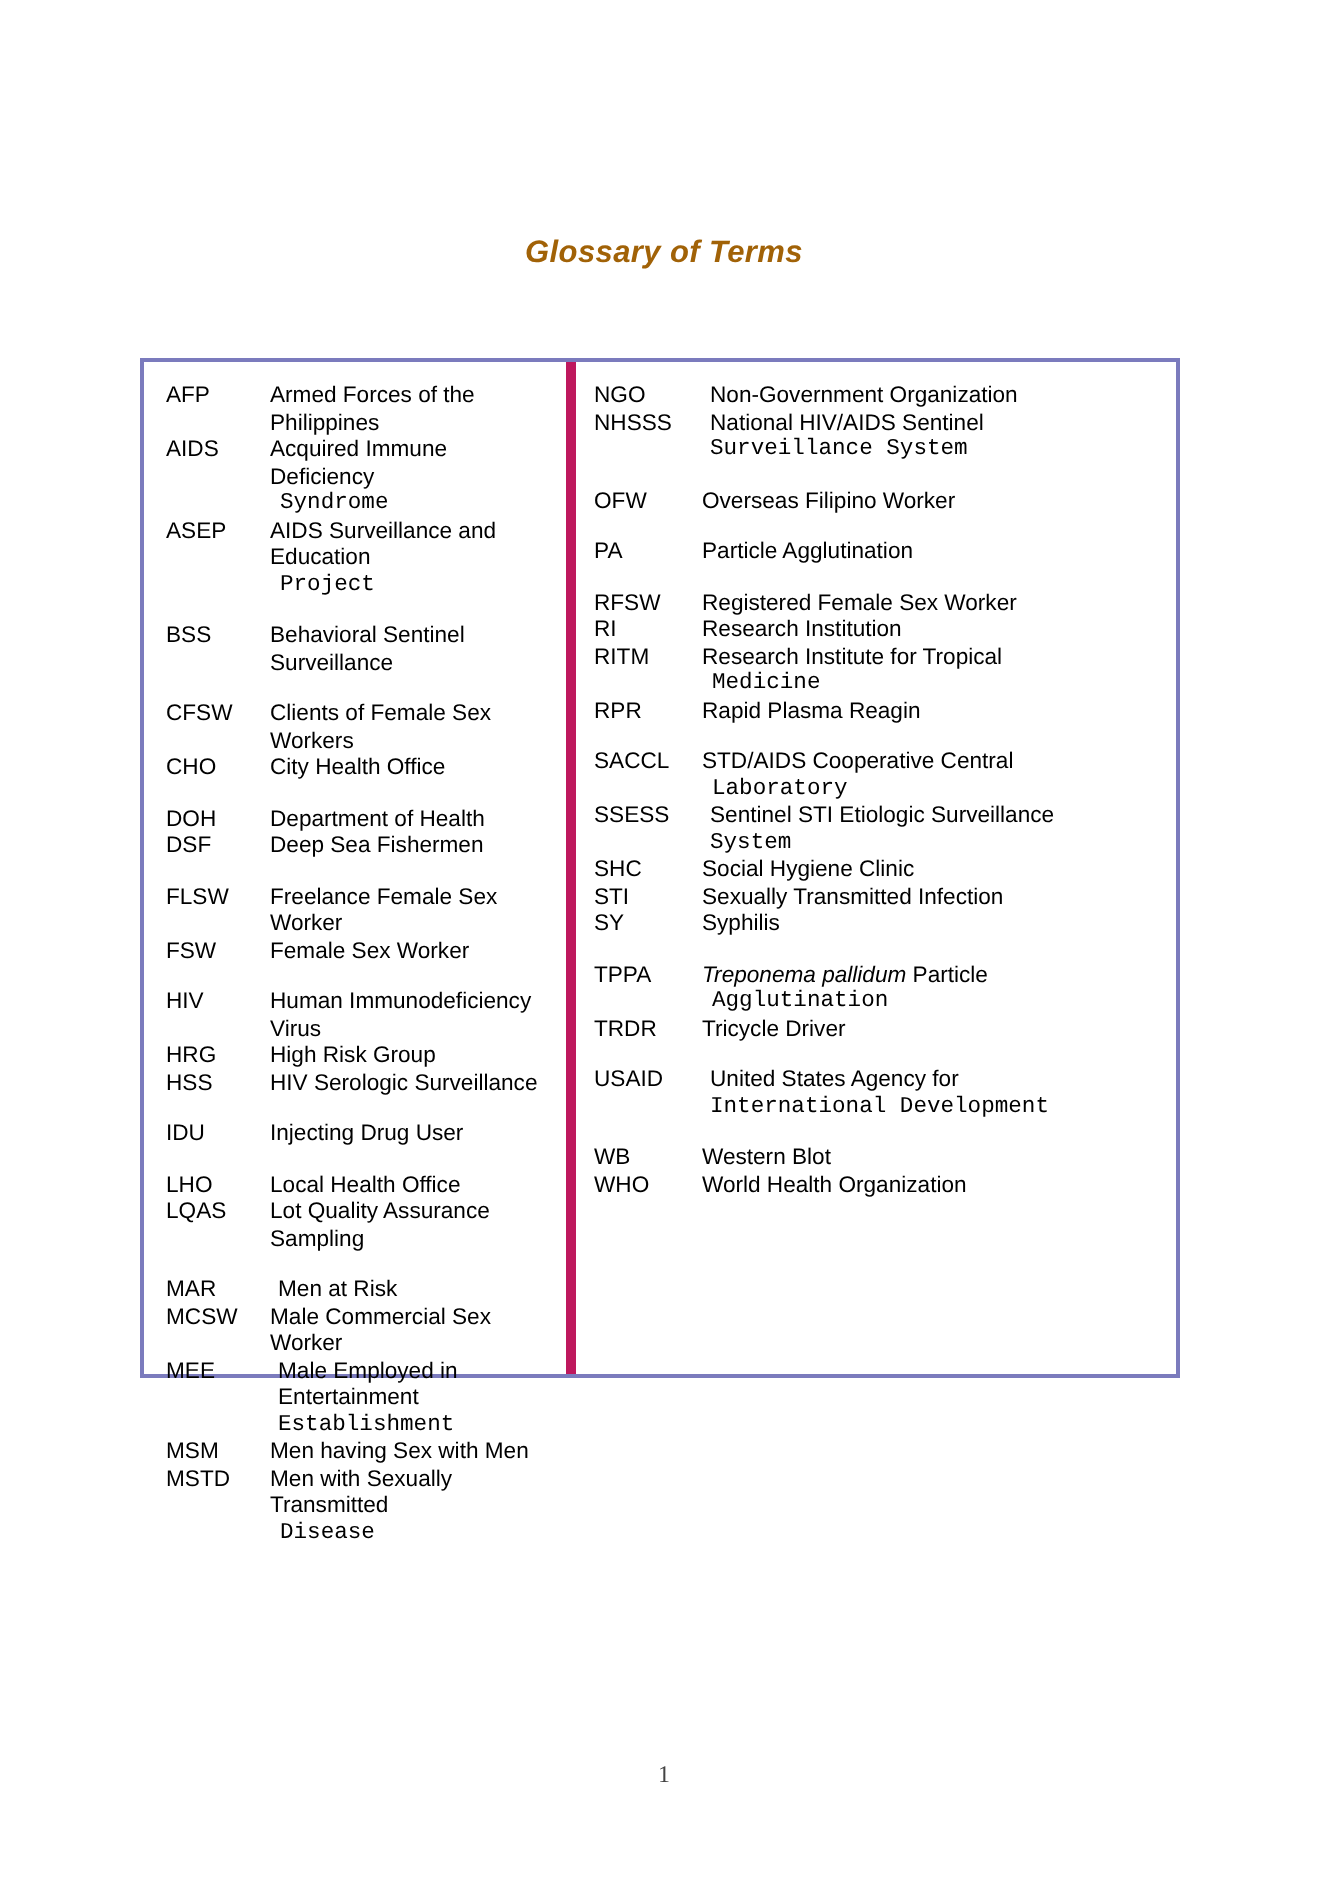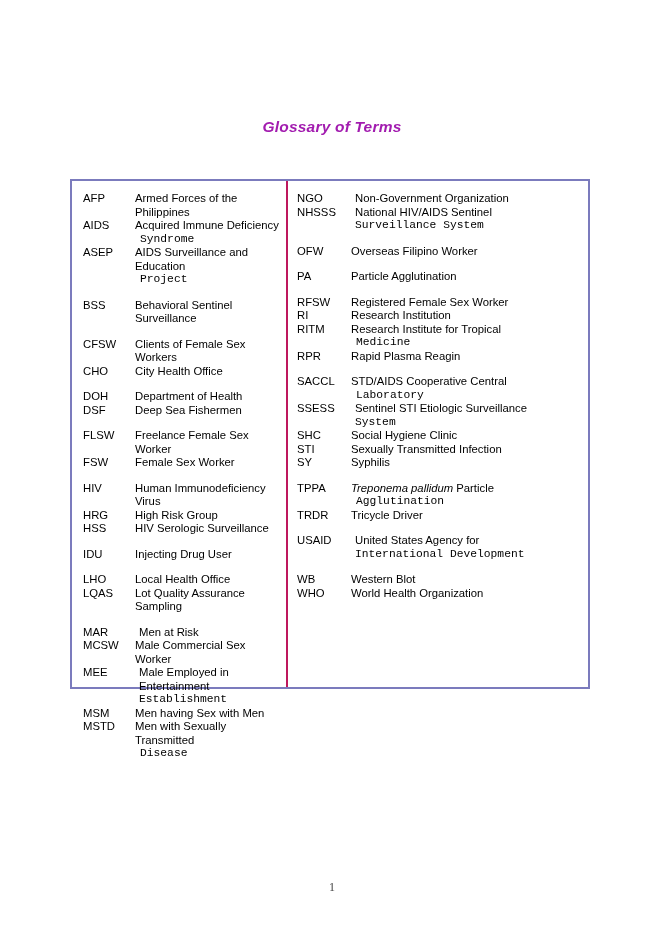--- a/index.html
+++ b/index.html
@@ -20,21 +20,21 @@
   .page-title {
     position: absolute;
     top: 118px;
     left: 0;
     width: 664px;
     text-align: center;
     font-family: "Liberation Sans", sans-serif;
     font-size: 15.5px;
     font-weight: bold;
     font-style: italic;
-    color: #a21caf;
+    color: #a16207;
     letter-spacing: 0.2px;
   }
 
   
   .glossary-table {
     position: absolute;
     left: 70px;
     top: 179px;
     width: 520px;
     height: 510px;
@@ -44,21 +44,21 @@
     display: flex;
     flex-direction: row;
   }
   .glossary-col {
     box-sizing: border-box;
     position: relative;
     padding: 11px 6px 8px 11px;
   }
   .glossary-col.left {
     width: 216px;
-    border-right: 2px solid #be185d;
+    border-right: 5px solid #be185d;
   }
   .glossary-col.right {
     width: 256px;
     padding-left: 9px;
   }
 
   
   .entry {
     display: flex;
     flex-direction: row;

